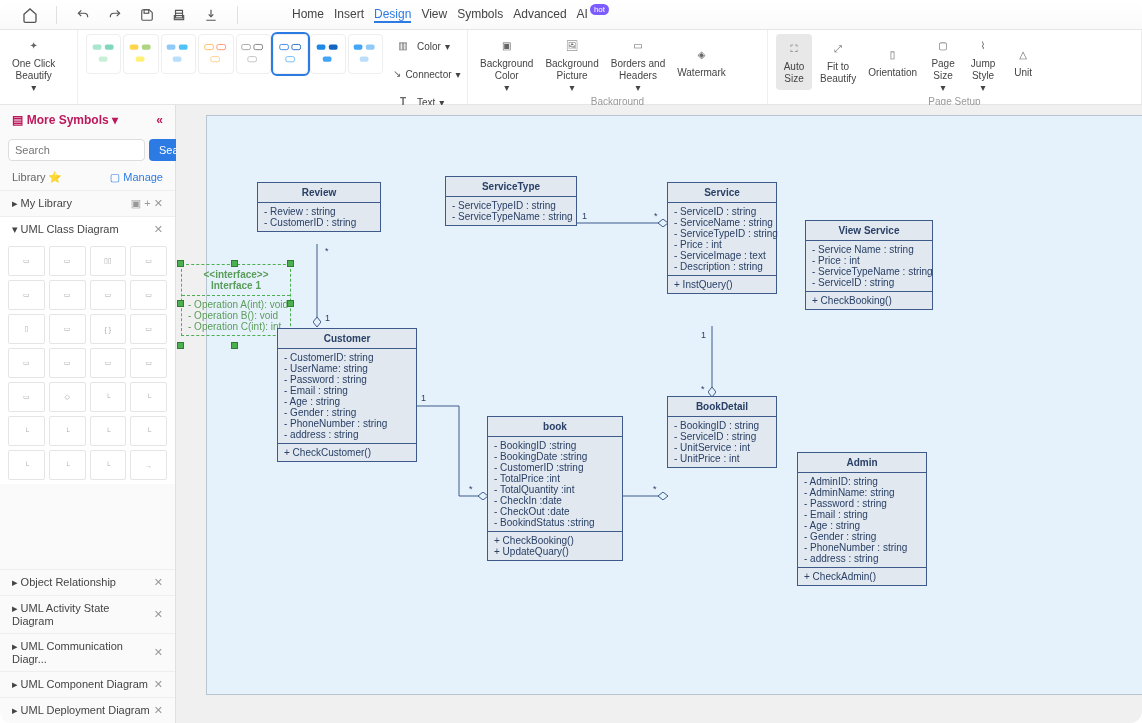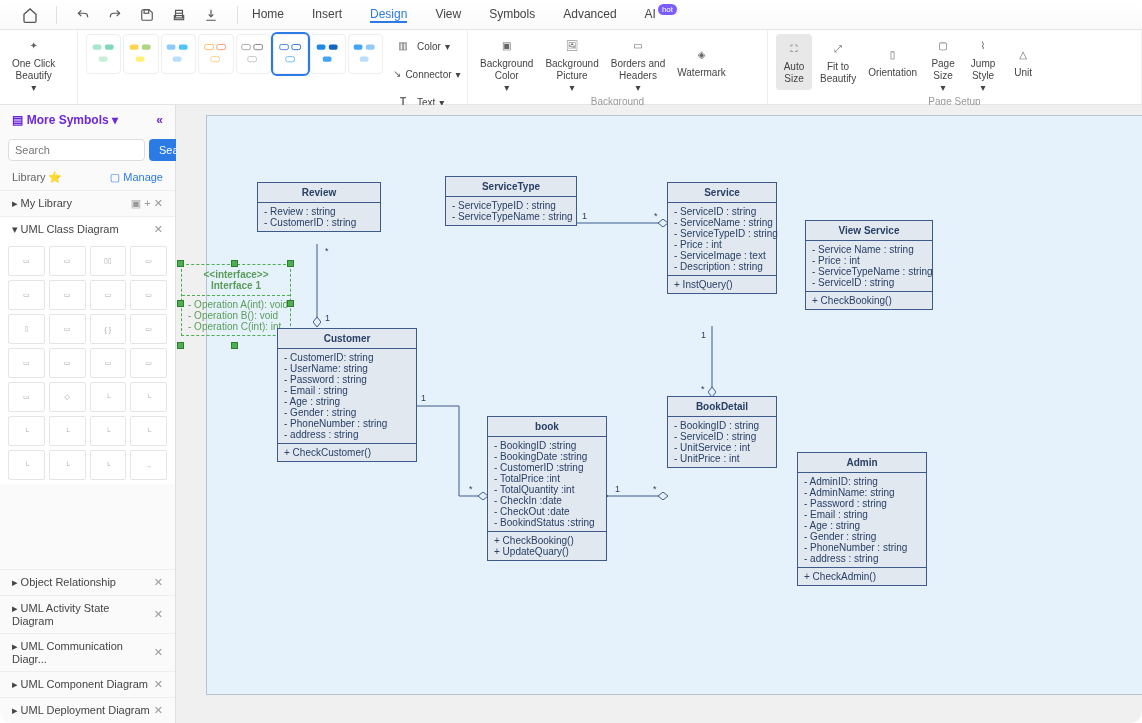--- a/index.html
+++ b/index.html
@@ -1,38 +1,38 @@
 <!DOCTYPE html>
 <html><head>
 <meta charset="utf-8">
 <style>
 *{box-sizing:border-box;margin:0;padding:0;font-family:Helvetica,Arial,sans-serif}
 body{width:1142px;height:723px;background:#fff;overflow:hidden;border-radius:12px;position:relative}
 .toolbar{height:30px;display:flex;align-items:center;padding:0 18px;gap:8px;border-bottom:1px solid #e5e5e5;background:linear-gradient(#fff,#fafafa)}
 .tb-btn{width:24px;height:24px;display:flex;align-items:center;justify-content:center;border-radius:4px;color:#555;cursor:pointer}
 .tb-sep{width:1px;height:18px;background:#e0e0e0;margin:0 6px}
-.menus{display:flex;gap:28px;font-size:12px;color:#444}
+.menus{display:flex;gap:10px;margin-left:40px;font-size:12px;color:#444}
 .menu-item{cursor:pointer}
 .menu-item.active{color:#2c7be5;border-bottom:2px solid #2c7be5;}
 .hot{background:#7d5cff;color:#fff;font-size:8px;padding:1px 4px;border-radius:6px;margin-left:2px;position:relative;top:-6px}
 .ribbon{height:75px;display:flex;border-bottom:1px solid #e5e5e5}
 .ribbon-group{border-right:1px solid #eee;padding:4px 8px;display:flex;flex-direction:column;justify-content:space-between}
 .rg-label{font-size:10px;color:#999;text-align:center;padding-bottom:2px}
 .rg-body{display:flex;gap:4px;align-items:flex-start;flex:1}
 .rbtn{display:flex;flex-direction:column;align-items:center;justify-content:center;padding:2px 4px;min-width:36px;font-size:10px;color:#444;text-align:center;line-height:1.2;cursor:pointer;border-radius:4px}
 .rbtn .ic{width:20px;height:20px;margin-bottom:2px;display:flex;align-items:center;justify-content:center;color:#666}
 .rbtn.small{flex-direction:row;min-width:auto;gap:4px;width:70px;justify-content:flex-start}
 .rbtn.tall{min-height:56px}
 .rbtn.sel{background:#e8e8e8}
 .shape-thumb{width:40px;height:40px;border:1px solid #eee;border-radius:4px;display:flex;align-items:center;justify-content:center;cursor:pointer}
 .shape-thumb.sel{outline:2px solid #2c7be5}
 .shape-thumb svg{width:26px;height:26px}
 .main{display:flex;height:618px}
 .sidebar{width:176px;border-right:1px solid #e0e0e0;display:flex;flex-direction:column;background:#fafafa}
-.sb-head{display:flex;align-items:flex-end;justify-content:space-between;padding:8px 12px;font-size:12px;font-weight:600;color:#6d28d9}
+.sb-head{display:flex;align-items:flex-end;justify-content:space-between;padding:8px 12px;font-size:12px;font-weight:600;color:#be185d}
 .search-row{display:flex;gap:4px;padding:4px 8px}
 .search-row input{flex:1;border:1px solid #ddd;border-radius:4px;padding:4px 6px;font-size:11px}
 .search-btn{background:#2c7be5;color:#fff;border:none;border-radius:4px;font-size:11px;padding:0 10px;cursor:pointer}
 .lib-row{display:flex;justify-content:space-between;padding:6px 12px;font-size:11px;color:#666}
 .lib-row .lk{color:#2c7be5;cursor:pointer}
 .sb-section{display:flex;align-items:center;justify-content:space-between;padding:6px 12px;font-size:11px;color:#444;cursor:pointer;border-top:1px solid #eee}
 .sb-section .close{color:#999}
 .stencil{padding:4px 8px;display:grid;grid-template-columns:repeat(4,1fr);gap:4px;background:#fff}
 .stencil .cell{height:30px;border:1px solid #e5e5e5;border-radius:2px;display:flex;align-items:center;justify-content:center;font-size:7px;color:#aaa}
 .canvas{flex:1;background:#f0f0f0;position:relative;overflow:hidden}
@@ -402,21 +402,21 @@
           <div class="ln">- Age : string</div>
           <div class="ln">- Gender : string</div>
           <div class="ln">- PhoneNumber : string</div>
           <div class="ln">- address : string</div>
         </div>
         <div class="sect">
             <div class="ln">+ CheckCustomer()</div>
           </div>
       </div>
 
-      <div class="uml" style="left:280px;top:300px;width:120px">
+      <div class="uml" style="left:280px;top:300px;width:136px">
         <div class="title">book</div>
         <div class="sect">
           <div class="ln">- BookingID :string</div>
           <div class="ln">- BookingDate :string</div>
           <div class="ln">- CustomerID :string</div>
           <div class="ln">- TotalPrice :int</div>
           <div class="ln">- TotalQuantity :int</div>
           <div class="ln">- CheckIn :date</div>
           <div class="ln">- CheckOut :date</div>
           <div class="ln">- BookindStatus :string</div>

